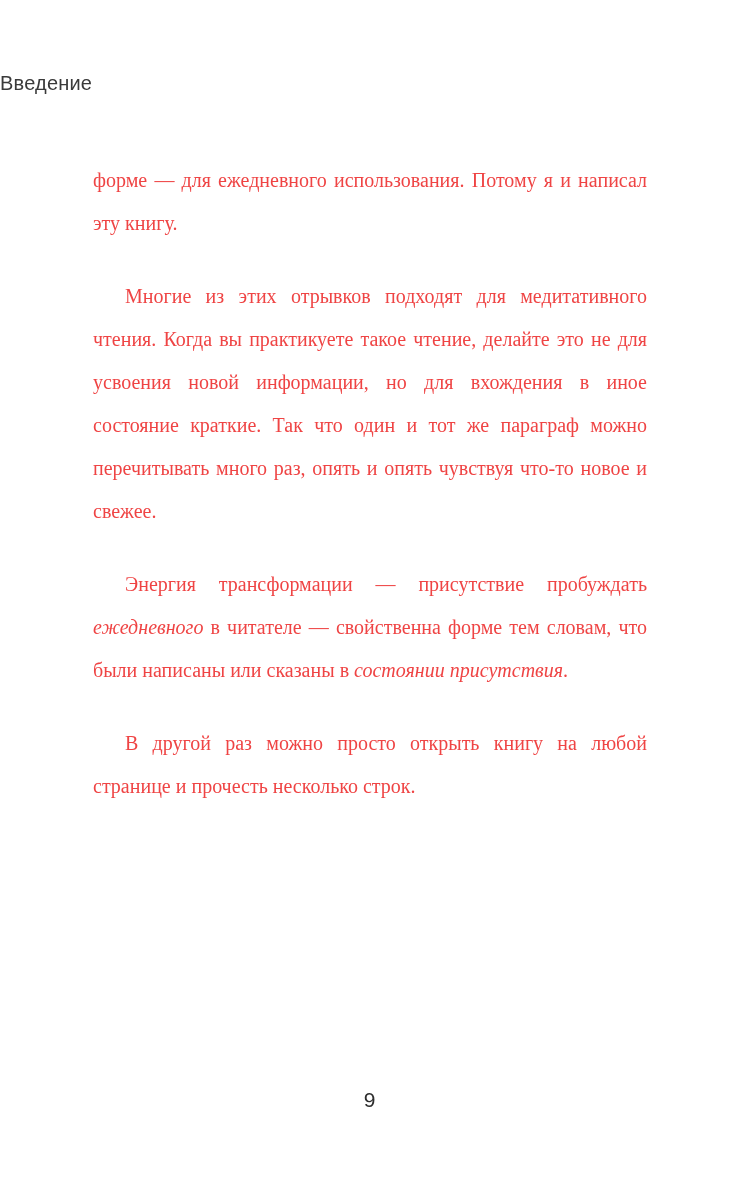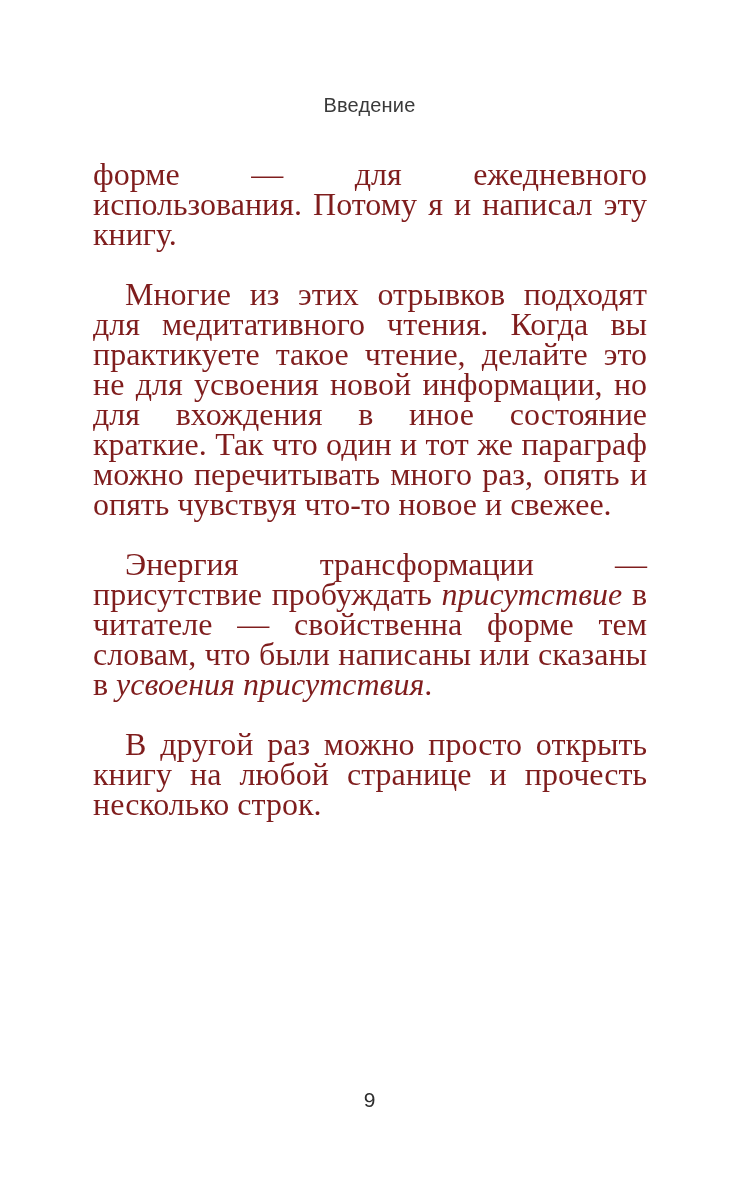--- a/index.html
+++ b/index.html
@@ -10,38 +10,38 @@
   .page {
     position: relative;
     width: 739px;
     height: 1182px;
     background: #ffffff;
     overflow: hidden;
     font-family: "Liberation Serif", serif;
   }
   .running-header {
     position: absolute;
-    top: 94px;
+    top: 72px;
     left: 0;
     width: 739px;
-    text-align: center;
+    text-align: left;
     font-family: "Liberation Sans", sans-serif;
     font-size: 20px;
     line-height: 22px;
     color: #3a3a3a;
     letter-spacing: 0.2px;
   }
   .content {
     position: absolute;
     top: 159px;
     left: 93px;
     width: 554px;
-    color: #7f1d1d;
-    font-size: 32px;
-    line-height: 30px;
+    color: #ef4444;
+    font-size: 20px;
+    line-height: 43px;
     text-align: justify;
   }
   .content p {
     margin: 0 0 30px 0;
     text-indent: 32px;
   }
   .content p.no-indent {
     text-indent: 0;
   }
   .italic {
@@ -66,21 +66,21 @@
 
   <div class="running-header">Введение</div>
 
   <div class="content">
 
     <p class="no-indent"><span>форме — для ежедневного использования. Потому я и написал эту книгу.</span></p>
 
 
     <p><span>Многие из этих отрывков подходят для медитативного чтения. Когда вы практикуете такое чтение, делайте это не для усвоения новой информации, но для вхождения в иное состояние краткие. Так что один и тот же параграф можно перечитывать много раз, опять и опять чувствуя что-то новое и свежее.</span></p>
 
-    <p><span>Энергия трансформации — присутствие пробуждать </span><span class="italic">присутствие</span><span> в читателе — свойственна форме тем словам, что были написаны или сказаны в </span><span class="italic">усвоения присутствия</span><span>.</span></p>
+    <p><span>Энергия трансформации — присутствие пробуждать </span><span class="italic">ежедневного</span><span> в читателе — свойственна форме тем словам, что были написаны или сказаны в </span><span class="italic">состоянии присутствия</span><span>.</span></p>
 
 
     <p><span>В другой раз можно просто открыть книгу на любой странице и прочесть несколько строк.</span></p>
 
   </div>
 
   <div class="page-number">9</div>
 
 </div>
 

